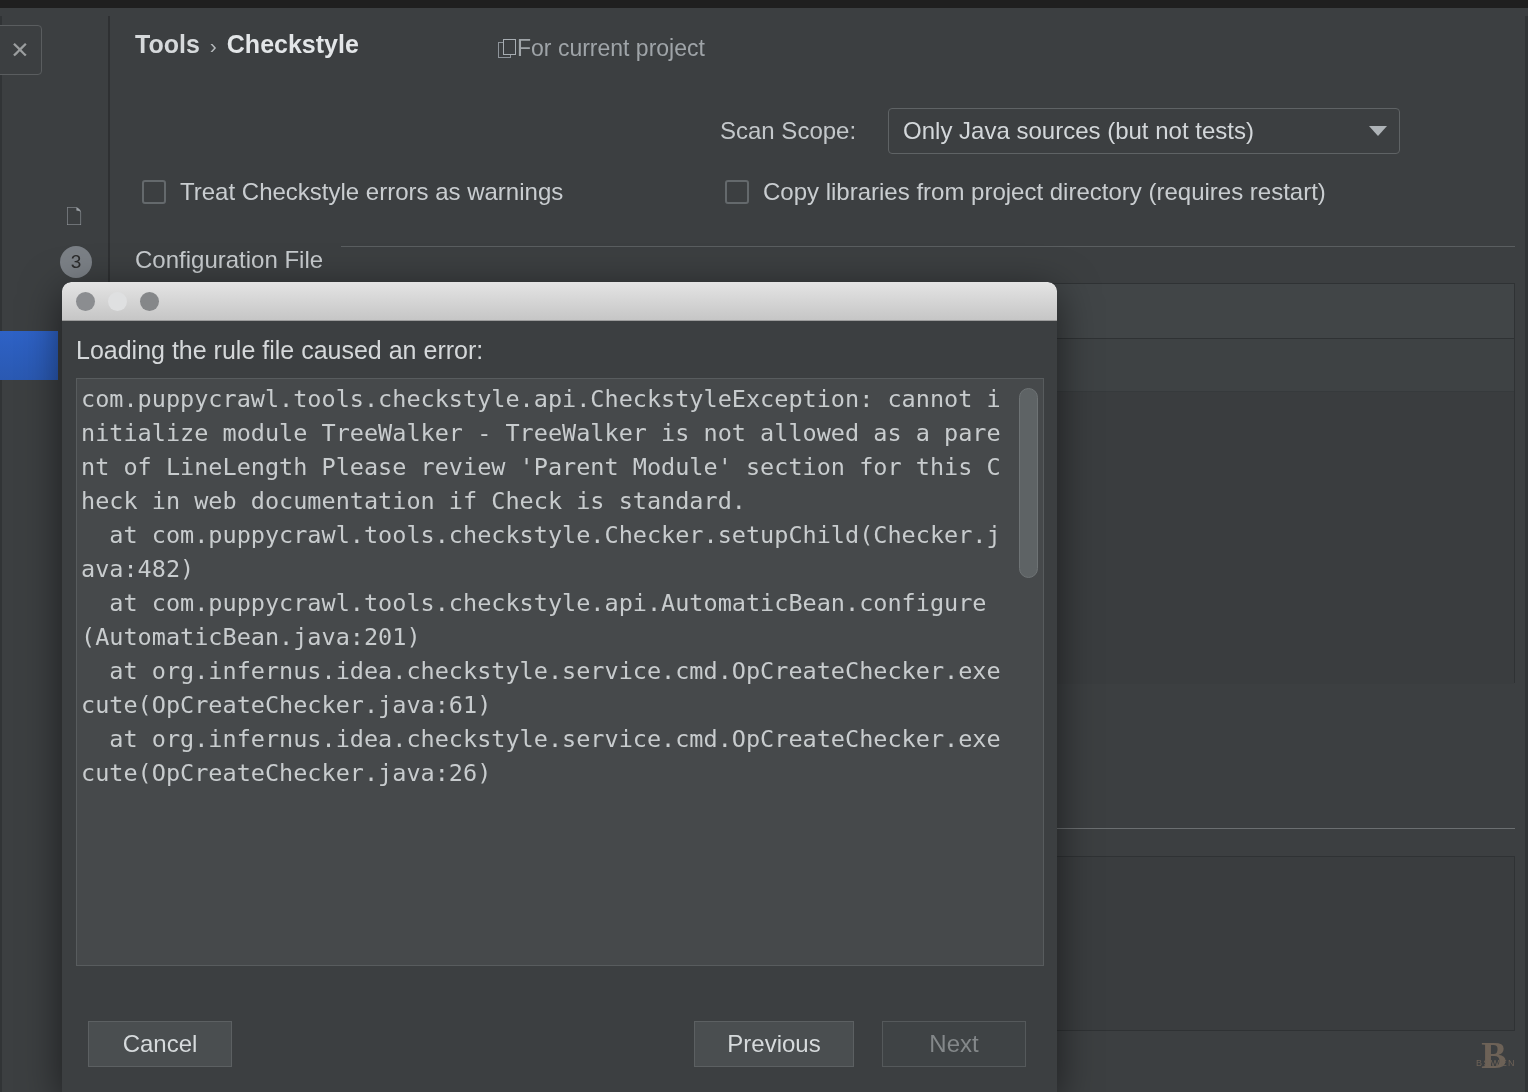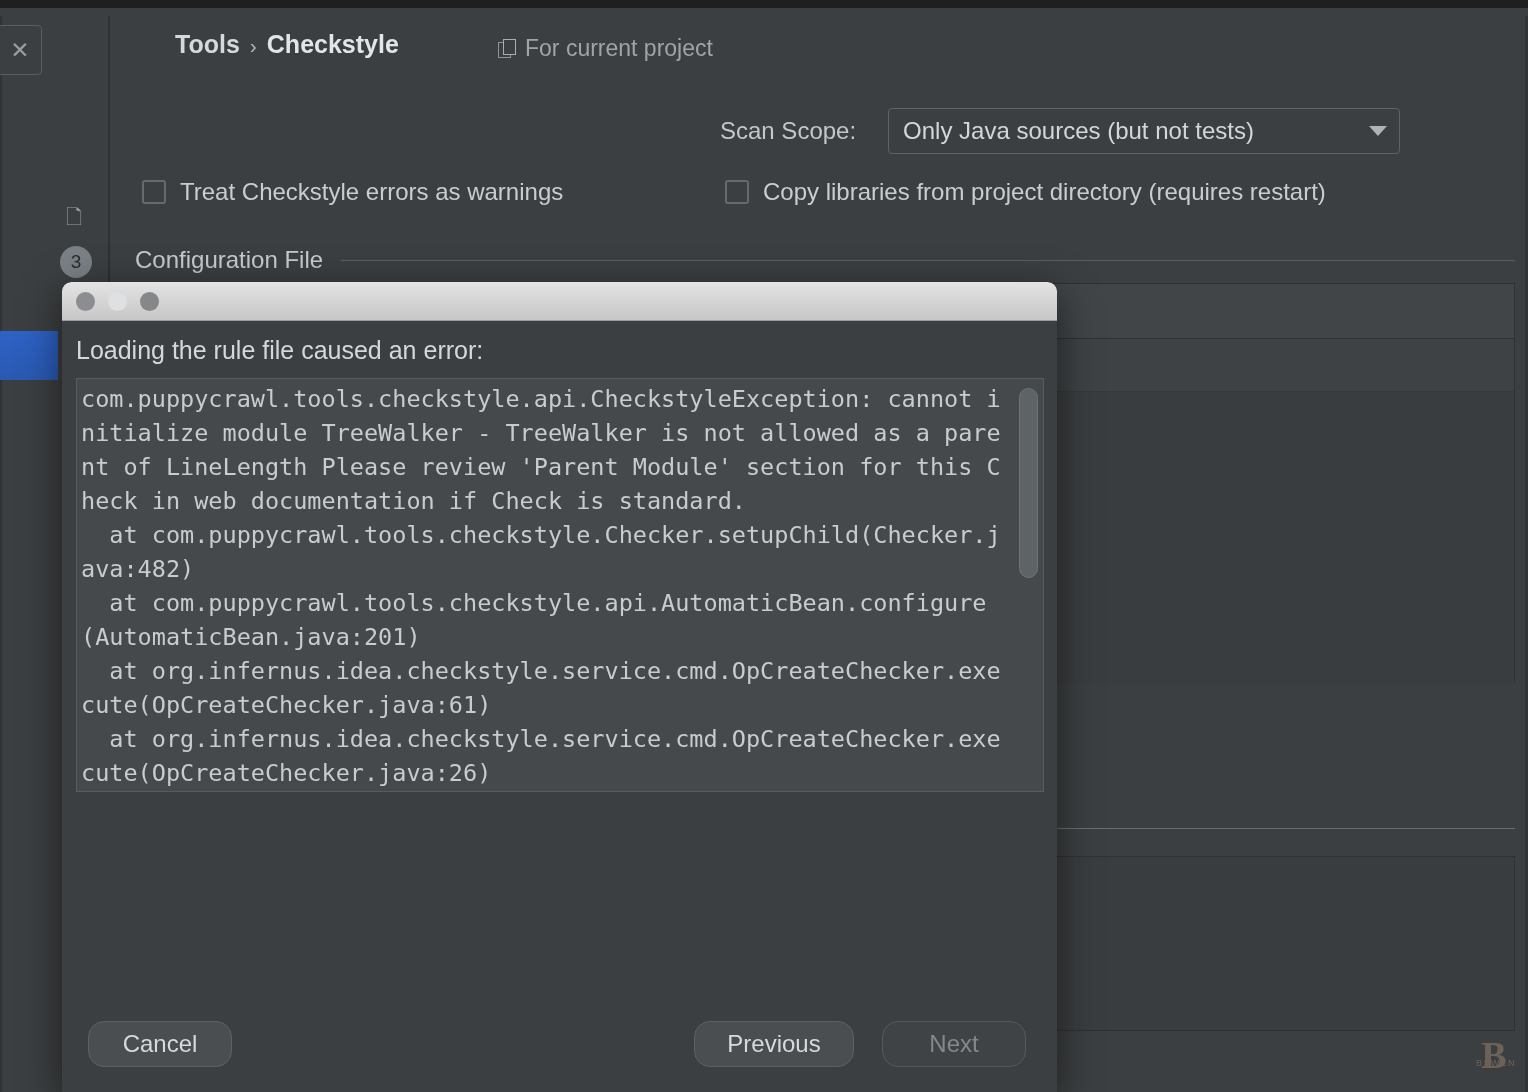--- a/index.html
+++ b/index.html
@@ -104,37 +104,36 @@
     position: absolute;
     left: 25px; top: 22px;
     display: flex;
     align-items: baseline;
     gap: 10px;
   }
   .bc-tools {
     color: #d6d9db;
     font-size: 25px;
     font-weight: bold;
-    margin-left: 40px;
   }
   .bc-sep {
     color: #b6babc;
     font-size: 21px;
   }
   .bc-current {
     color: #e3e6e8;
     font-size: 25px;
     font-weight: bold;
   }
   .for-project {
     position: absolute;
     left: 388px; top: 27px;
     display: flex;
     align-items: center;
-    gap: 9px;
+    gap: 1px;
     color: #9fa4a8;
     font-size: 23px;
   }
   .mini-copy {
     display: inline-block;
     width: 18px; height: 20px;
     position: relative;
   }
   .mini-copy::before {
     content: "";
@@ -212,21 +211,21 @@
     color: #c9cdd0;
     font-size: 24px;
   }
 
   
   .section {
     position: absolute;
     left: 25px; top: 238px;
     width: 1380px;
     display: flex;
-    align-items: center;
+    align-items: flex-start;
     gap: 18px;
   }
   .section-label {
     color: #c7cbce;
     font-size: 24px;
     white-space: nowrap;
   }
   .section-line {
     flex: 1;
     height: 1px;
@@ -313,21 +312,21 @@
     position: absolute;
     left: 14px; top: 54px;
     color: #d5d8da;
     font-size: 25px;
   }
 
   
   .trace-wrap {
     position: absolute;
     left: 14px; top: 96px;
-    width: 968px; height: 414px;
+    width: 968px; height: 588px;
     background: #46494b;
     border: 1px solid #585c5e;
     box-sizing: border-box;
     overflow: hidden;
   }
   .trace-text {
     position: absolute;
     left: 4px; top: 3px;
     width: 928px;
     margin: 0;
@@ -353,21 +352,21 @@
     background: #5e6365;
     border: 1px solid #6e7375;
     box-sizing: border-box;
   }
 
   
   .btn {
     position: absolute;
     box-sizing: border-box;
     height: 46px;
-    border-radius: 16px;
+    border-radius: 0;
     border: 1px solid #5c6062;
     background: #4a4e50;
     color: #d6dadc;
     font-size: 24px;
     display: flex;
     align-items: center;
     justify-content: center;
     cursor: default;
   }
   #btn-cancel   { left: 26px;  top: 739px; width: 144px; }

